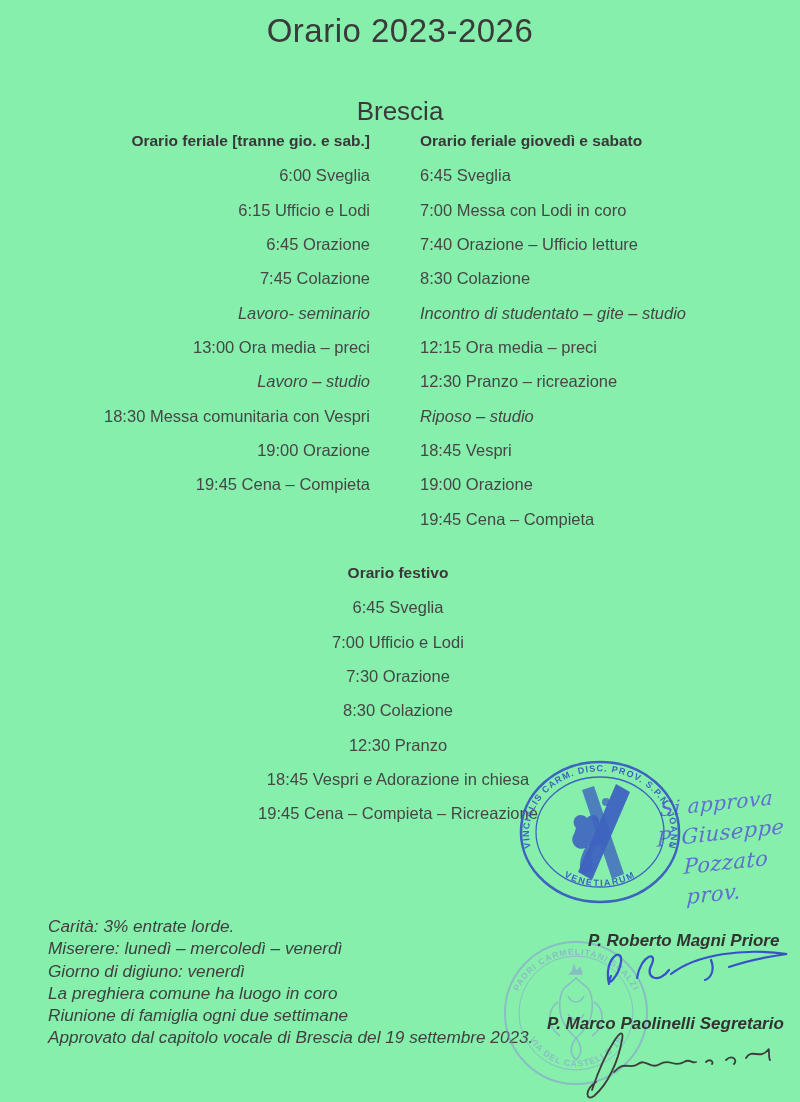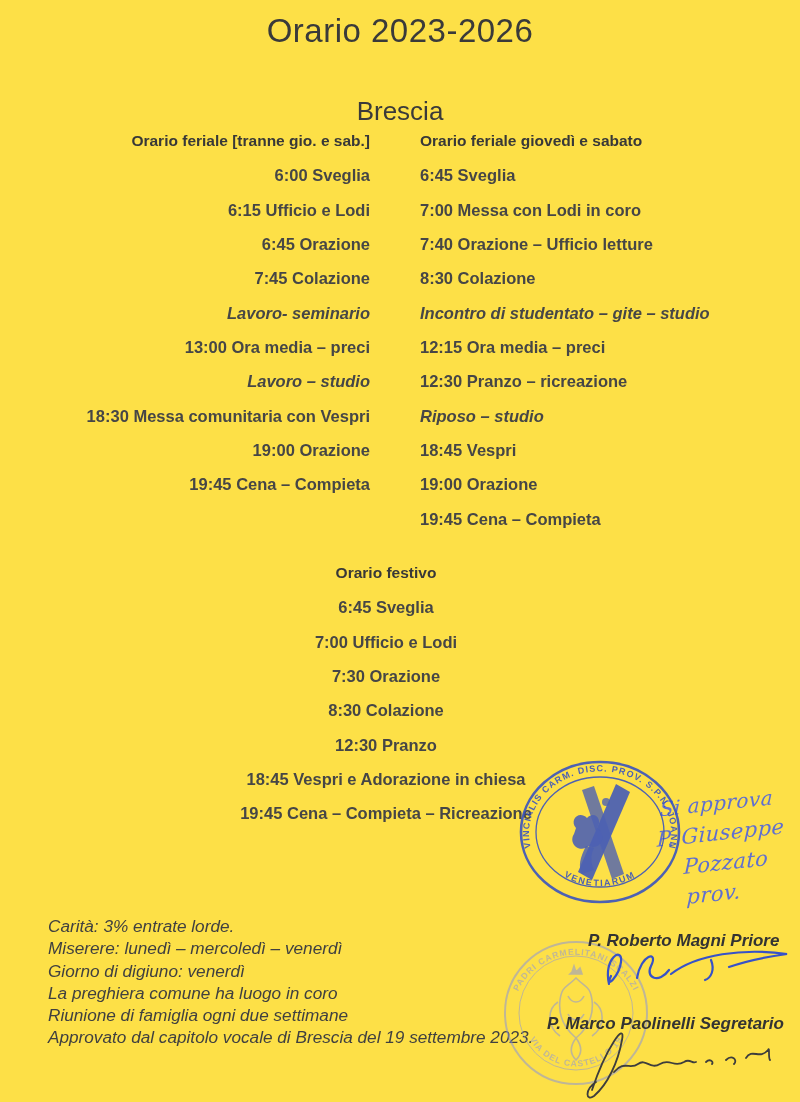--- a/index.html
+++ b/index.html
@@ -1,35 +1,35 @@
 <!DOCTYPE html>
 <html><head>
 <meta charset="utf-8">
 <style>
   html,body{margin:0;padding:0;background:#e8e8e8;}
   .page{
     position:relative;width:800px;height:1102px;margin:0 auto;
-    background:#fde047;overflow:hidden;
+    background:#86efac;overflow:hidden;
     font-family:"Liberation Sans",sans-serif;color:#454545;
   }
   .title{
     position:absolute;top:12px;left:0;width:800px;text-align:center;
     font-size:33px;font-weight:400;color:#3a3a3a;letter-spacing:.5px;
   }
   .subtitle{
     position:absolute;top:64px;left:0;width:800px;text-align:center;
     font-size:26px;font-weight:400;color:#3a3a3a;margin-top:32px;
   }
   .col{position:absolute;top:124px;}
   .col-left{left:60px;width:310px;text-align:right;}
   .col-right{left:420px;width:340px;text-align:left;}
   .col-header{font-weight:700;font-size:15.5px;color:#383838;line-height:34.35px;white-space:nowrap;}
-  .entry{font-size:16.5px;line-height:34.35px;color:#464646;white-space:nowrap;font-weight:bold;}
+  .entry{font-size:16.5px;line-height:34.35px;color:#464646;white-space:nowrap;}
   .entry.it{font-style:italic;}
-  .festivo{position:absolute;top:556px;left:0;width:772px;text-align:center;}
+  .festivo{position:absolute;top:556px;left:0;width:772px;text-align:center;padding-left:12px;}
   .notes{
     position:absolute;top:915px;left:48px;width:470px;
     font-style:italic;font-size:17.2px;line-height:22.3px;color:#404040;
   }
   .note-line{white-space:nowrap;}
   .name-line{
     position:absolute;font-size:17px;font-weight:700;font-style:italic;
     color:#333;white-space:nowrap;z-index:3;
   }
   .priore{left:588px;top:931px;}

